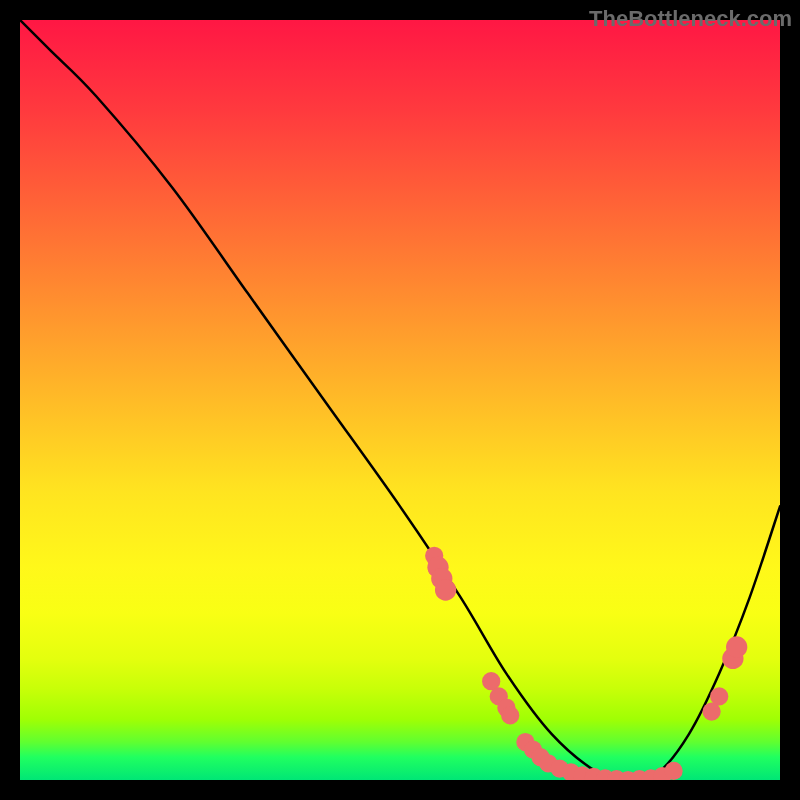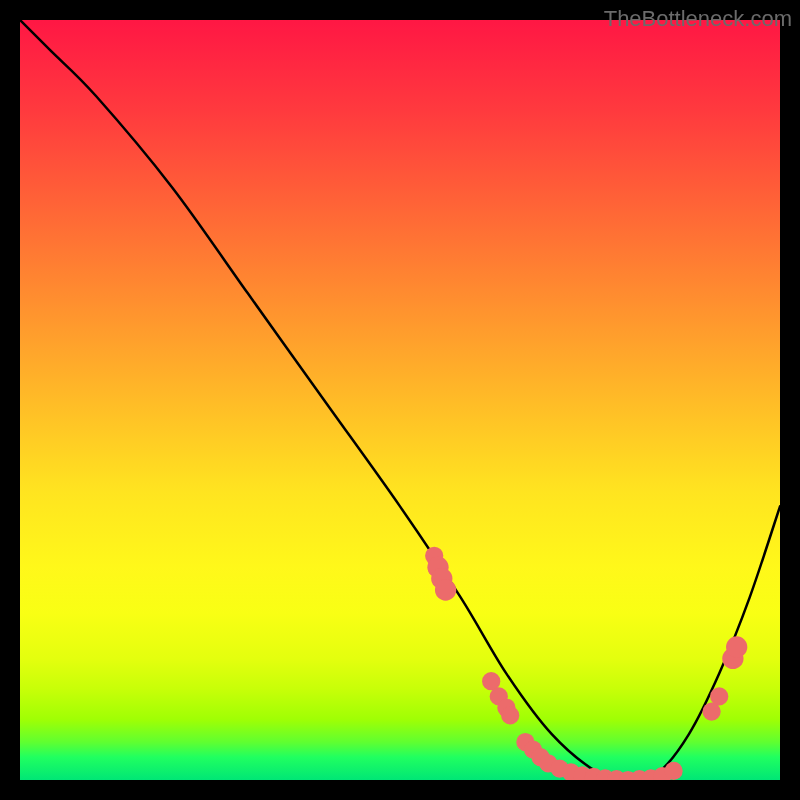--- a/index.html
+++ b/index.html
@@ -40,21 +40,21 @@
       #60ff30 95%,
       #20ff60 97%,
       #00e676 100%);
   }
   .watermark {
     position: absolute;
     top: 6px;
     right: 8px;
     font-family: Arial, Helvetica, sans-serif;
     font-size: 22px;
-    font-weight: normal;
+    font-weight: bold;
     color: #6b6b6b;
     z-index: 20;
     user-select: none;
   }
   svg.curve {
     position: absolute;
     left: 0;
     top: 0;
     width: 760px;
     height: 760px;

